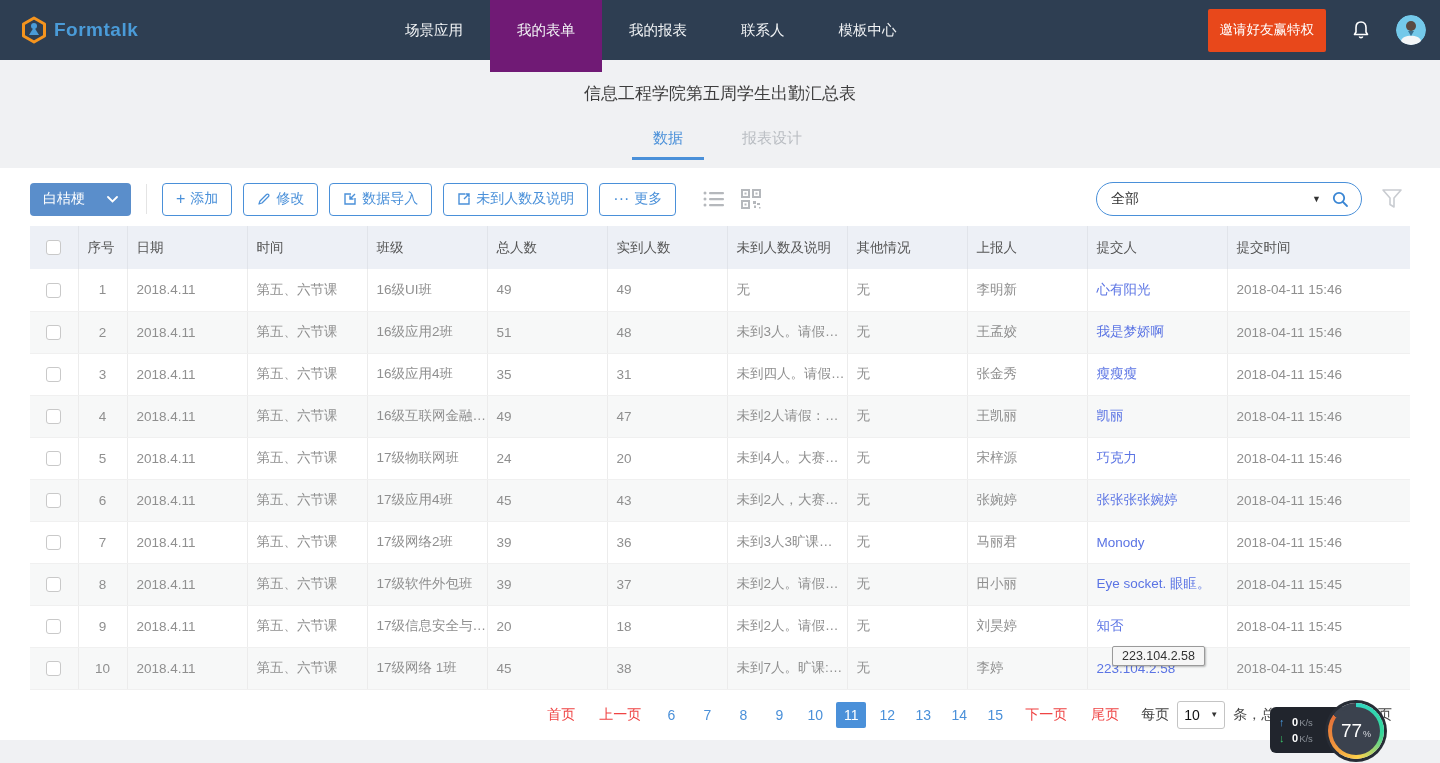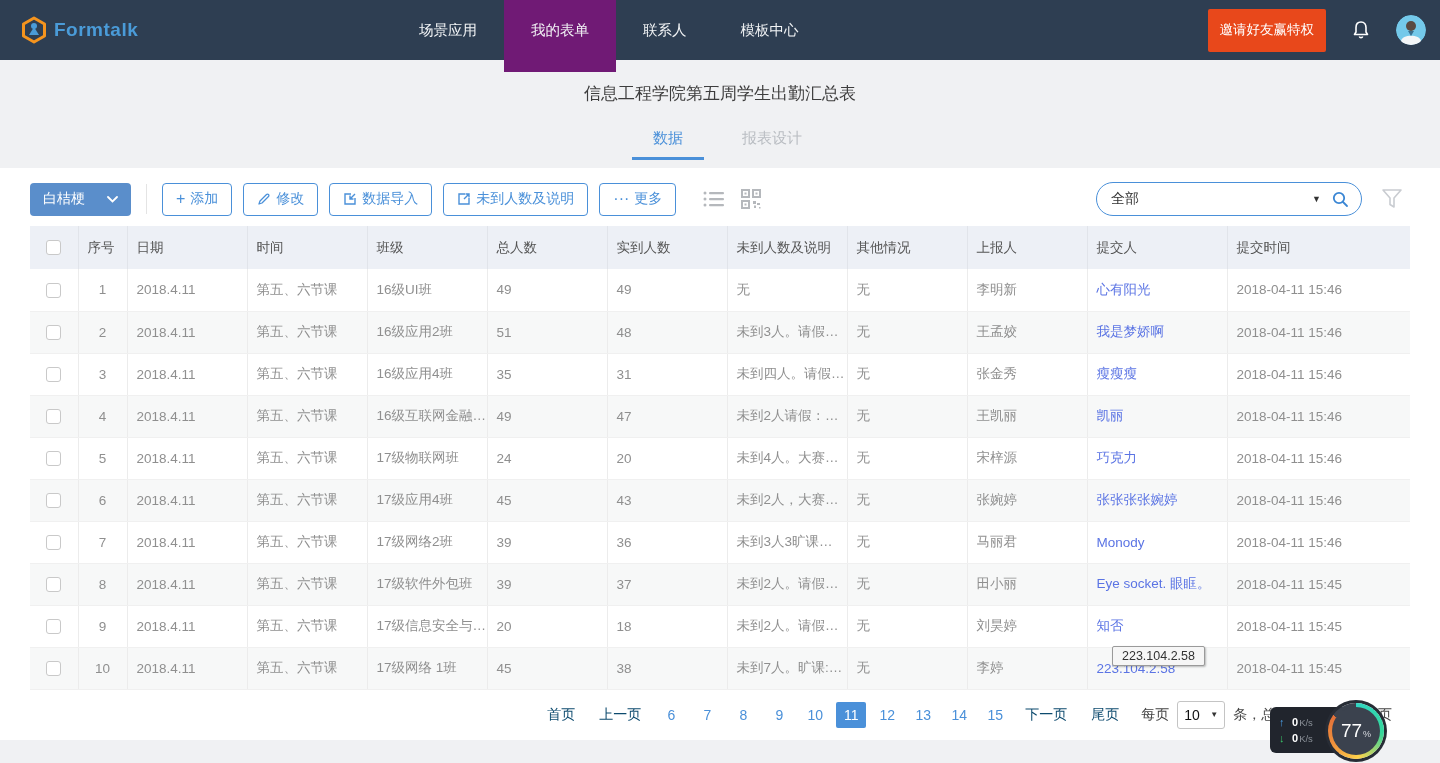--- a/index.html
+++ b/index.html
@@ -8,21 +8,21 @@
     font-family: "Liberation Sans", "DejaVu Sans", sans-serif;
     background: #f0f1f3;
     position: relative;
     font-size: 14px;
   }
 
   
   .navbar { position: relative; height: 60px; background: #2e3e52; display: flex; align-items: center; }
   .brand { display: flex; align-items: center; gap: 6px; margin-left: 20px; cursor: pointer; }
   .brand-name { color: #4a9bd8; font-size: 19px; font-weight: bold; letter-spacing: .5px; }
-  .nav-menu { position: absolute; left: 392px; top: 0; height: 72px; display: flex; }
+  .nav-menu { position: absolute; left: 378px; top: 0; height: 72px; display: flex; }
   .nav-item { padding: 0 27px; line-height: 60px; color: #f2f4f6; font-size: 14.5px; cursor: pointer; white-space: nowrap; }
   .nav-item.active { background: #701a75; }
   .nav-right { position: absolute; right: 14px; top: 0; height: 60px; display: flex; align-items: center; gap: 24px; }
   .invite-btn { background: #e8481b; color: #fff; border: none; height: 43px; padding: 0 12px; font-size: 13.5px; border-radius: 2px; cursor: pointer; font-family: inherit; }
   .bell { display: inline-flex; cursor: pointer; }
   .avatar { width: 30px; height: 30px; border-radius: 50%; overflow: hidden; display: inline-flex; cursor: pointer; }
 
   
   .page-head { text-align: center; background: #f0f1f3; }
   .page-title { font-size: 17px; font-weight: 400; color: #3d3d3d; padding-top: 22px; }
@@ -53,21 +53,21 @@
   tbody td { height: 42px; font-size: 13.5px; color: #8f8f8f; padding: 0 9px; border-right: 1px solid #ececec; border-bottom: 1px solid #f0f0f0; white-space: nowrap; overflow: hidden; }
   tbody td:last-child { border-right: none; }
   tbody tr.stripe { background: #f7f8f8; }
   td.c-check, th.c-check { text-align: center; padding: 0; }
   td.c-no { text-align: center; }
   input[type="checkbox"] { appearance: none; -webkit-appearance: none; width: 15px; height: 15px; border: 1px solid #c9c9c9; border-radius: 3px; background: #fff; vertical-align: middle; cursor: pointer; }
   .link { color: #5b74e4; cursor: pointer; }
 
   
   .pagination { display: flex; align-items: center; justify-content: flex-end; height: 50px; padding-right: 18px; font-size: 14px; }
-  .pg-nav { color: #0c4a6e; margin: 16px 12px; cursor: pointer; white-space: nowrap; }
+  .pg-nav { color: #ef4444; margin: 16px 12px; cursor: pointer; white-space: nowrap; }
   .pages { display: inline-flex; }
   .page { width: 30px; height: 26px; line-height: 26px; text-align: center; color: #4a90d9; margin: 0 3px; cursor: pointer; border-radius: 2px; }
   .page.active { background: #4a90d9; color: #fff; }
   .per-label { color: #444; margin: 0 8px 0 10px; }
   .pg-select { display: inline-flex; align-items: center; justify-content: space-between; width: 48px; height: 28px; border: 1px solid #c4c4c4; border-radius: 3px; padding: 0 6px; color: #111; cursor: pointer; background: #fff; }
   .pg-select .sel-caret { font-size: 8px; color: #333; }
   .pg-summary { color: #444; margin-left: 8px; white-space: nowrap; }
 
   
   .tooltip { position: absolute; left: 1112px; top: 646px; background: #f6f6f6; border: 1px solid #9a9a9a; box-shadow: 1px 1px 2px rgba(0,0,0,.25); padding: 2px 9px; font-size: 12.5px; color: #333; border-radius: 2px; z-index: 20; }
@@ -96,20 +96,21 @@
     <svg width="28" height="28" viewBox="0 0 28 28">
       <polygon points="14,2 24.5,8 24.5,20 14,26 3.5,20 3.5,8" fill="none" stroke="#f5941e" stroke-width="3" stroke-linejoin="round"></polygon>
       <circle cx="14" cy="10" r="3" fill="#4a9bd8"></circle>
       <path d="M14 11 L19 19 L9 19 Z" fill="#4a9bd8"></path>
     </svg>
     <span class="brand-name">Formtalk</span>
   </div>
   <nav class="nav-menu">
       <div class="nav-item">场景应用</div>
       <div class="nav-item active">我的表单</div>
+      <div class="nav-item">我的报表</div>
       <div class="nav-item">联系人</div>
       <div class="nav-item">模板中心</div>
     </nav>
   <div class="nav-right">
     <button class="invite-btn">邀请好友赢特权</button>
     <span class="bell">
       <svg width="22" height="22" viewBox="0 0 22 22" fill="none" stroke="#ffffff" stroke-width="1.6">
         <path d="M11 3 C7.5 3 6 5.7 6 8.5 L6 13 L4.5 15.5 L17.5 15.5 L16 13 L16 8.5 C16 5.7 14.5 3 11 3 Z" stroke-linejoin="round"></path>
         <path d="M9.3 17.5 a1.8 1.8 0 0 0 3.4 0"></path>
       </svg>

